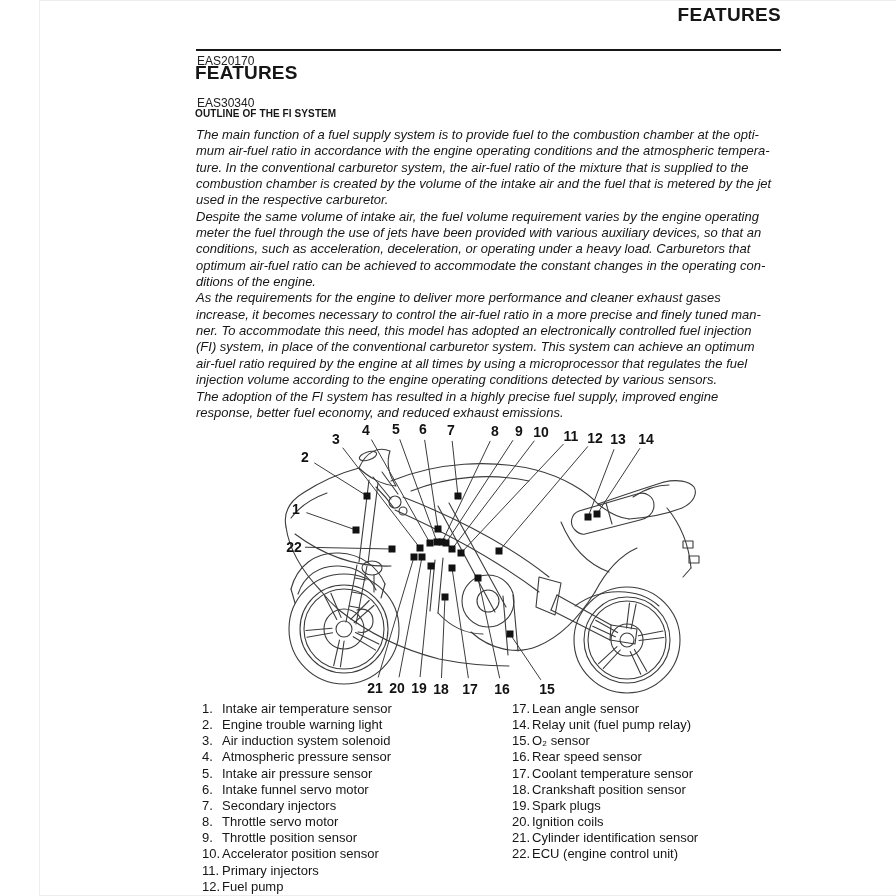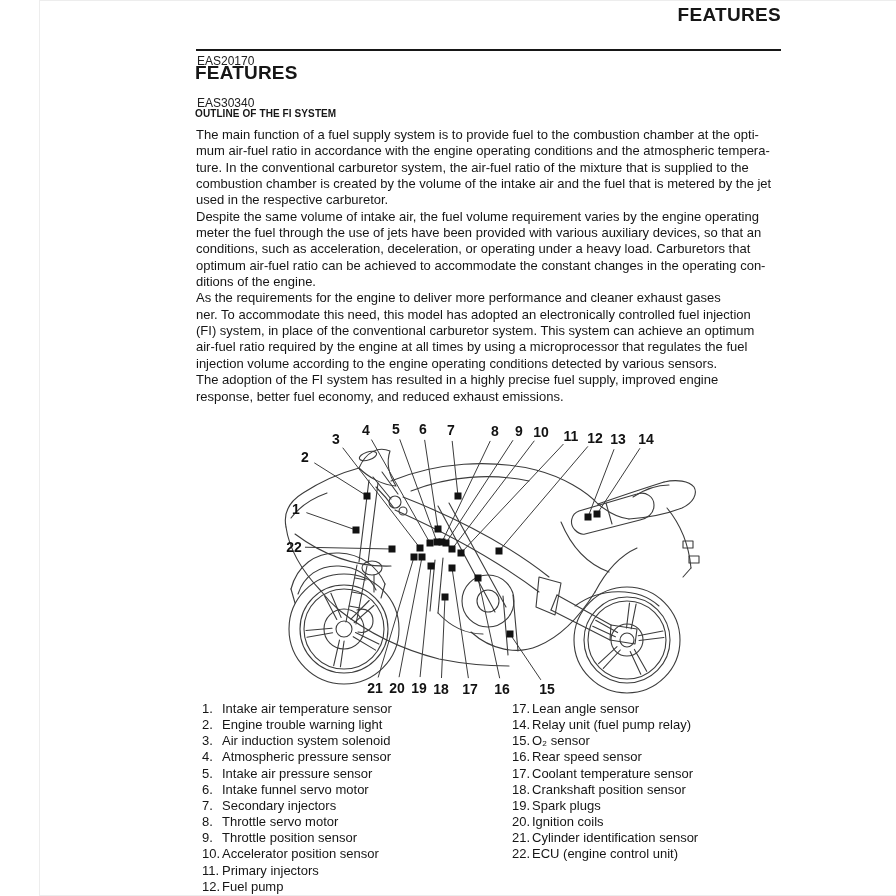--- a/index.html
+++ b/index.html
@@ -19,21 +19,21 @@
     position:absolute;left:156px;top:63px;font-size:19px;font-weight:bold;
     letter-spacing:.2px;line-height:20px;
   }
   .sub-code{top:99px;}
   .sub-title{
     position:absolute;left:156px;top:106px;font-size:10px;font-weight:bold;
     letter-spacing:.1px;line-height:16px;
   }
   .body-text{
     position:absolute;left:157px;top:127px;width:595px;
-    font-size:13px;line-height:16.35px;
+    font-size:13px;line-height:16.35px;font-style:italic;
   }
   .body-text .line{white-space:nowrap;}
   .diagram{position:absolute;left:225px;top:412px;width:460px;height:292px;}
   .legend-col{position:absolute;top:701px;font-size:13px;line-height:16.15px;}
   .legend-left{left:163px;width:300px;}
   .legend-right{left:473px;width:290px;}
   .legend-row{display:flex;white-space:nowrap;}
   .legend-row .num{flex:0 0 20px;}
   .legend-row .lbl{flex:0 0 auto;}
   svg text.callout-num{
@@ -65,20 +65,21 @@
       </div>
       <div>
         <div class="line">Despite the same volume of intake air, the fuel volume requirement varies by the engine operating</div>
         <div class="line">meter the fuel through the use of jets have been provided with various auxiliary devices, so that an</div>
         <div class="line">conditions, such as acceleration, deceleration, or operating under a heavy load. Carburetors that</div>
         <div class="line">optimum air-fuel ratio can be achieved to accommodate the constant changes in the operating con-</div>
         <div class="line">ditions of the engine.</div>
       </div>
       <div>
         <div class="line">As the requirements for the engine to deliver more performance and cleaner exhaust gases</div>
+        <div class="line">increase, it becomes necessary to control the air-fuel ratio in a more precise and finely tuned man-</div>
         <div class="line">ner. To accommodate this need, this model has adopted an electronically controlled fuel injection</div>
         <div class="line">(FI) system, in place of the conventional carburetor system. This system can achieve an optimum</div>
         <div class="line">air-fuel ratio required by the engine at all times by using a microprocessor that regulates the fuel</div>
         <div class="line">injection volume according to the engine operating conditions detected by various sensors.</div>
       </div>
       <div>
         <div class="line">The adoption of the FI system has resulted in a highly precise fuel supply, improved engine</div>
         <div class="line">response, better fuel economy, and reduced exhaust emissions.</div>
       </div>
     </div>

